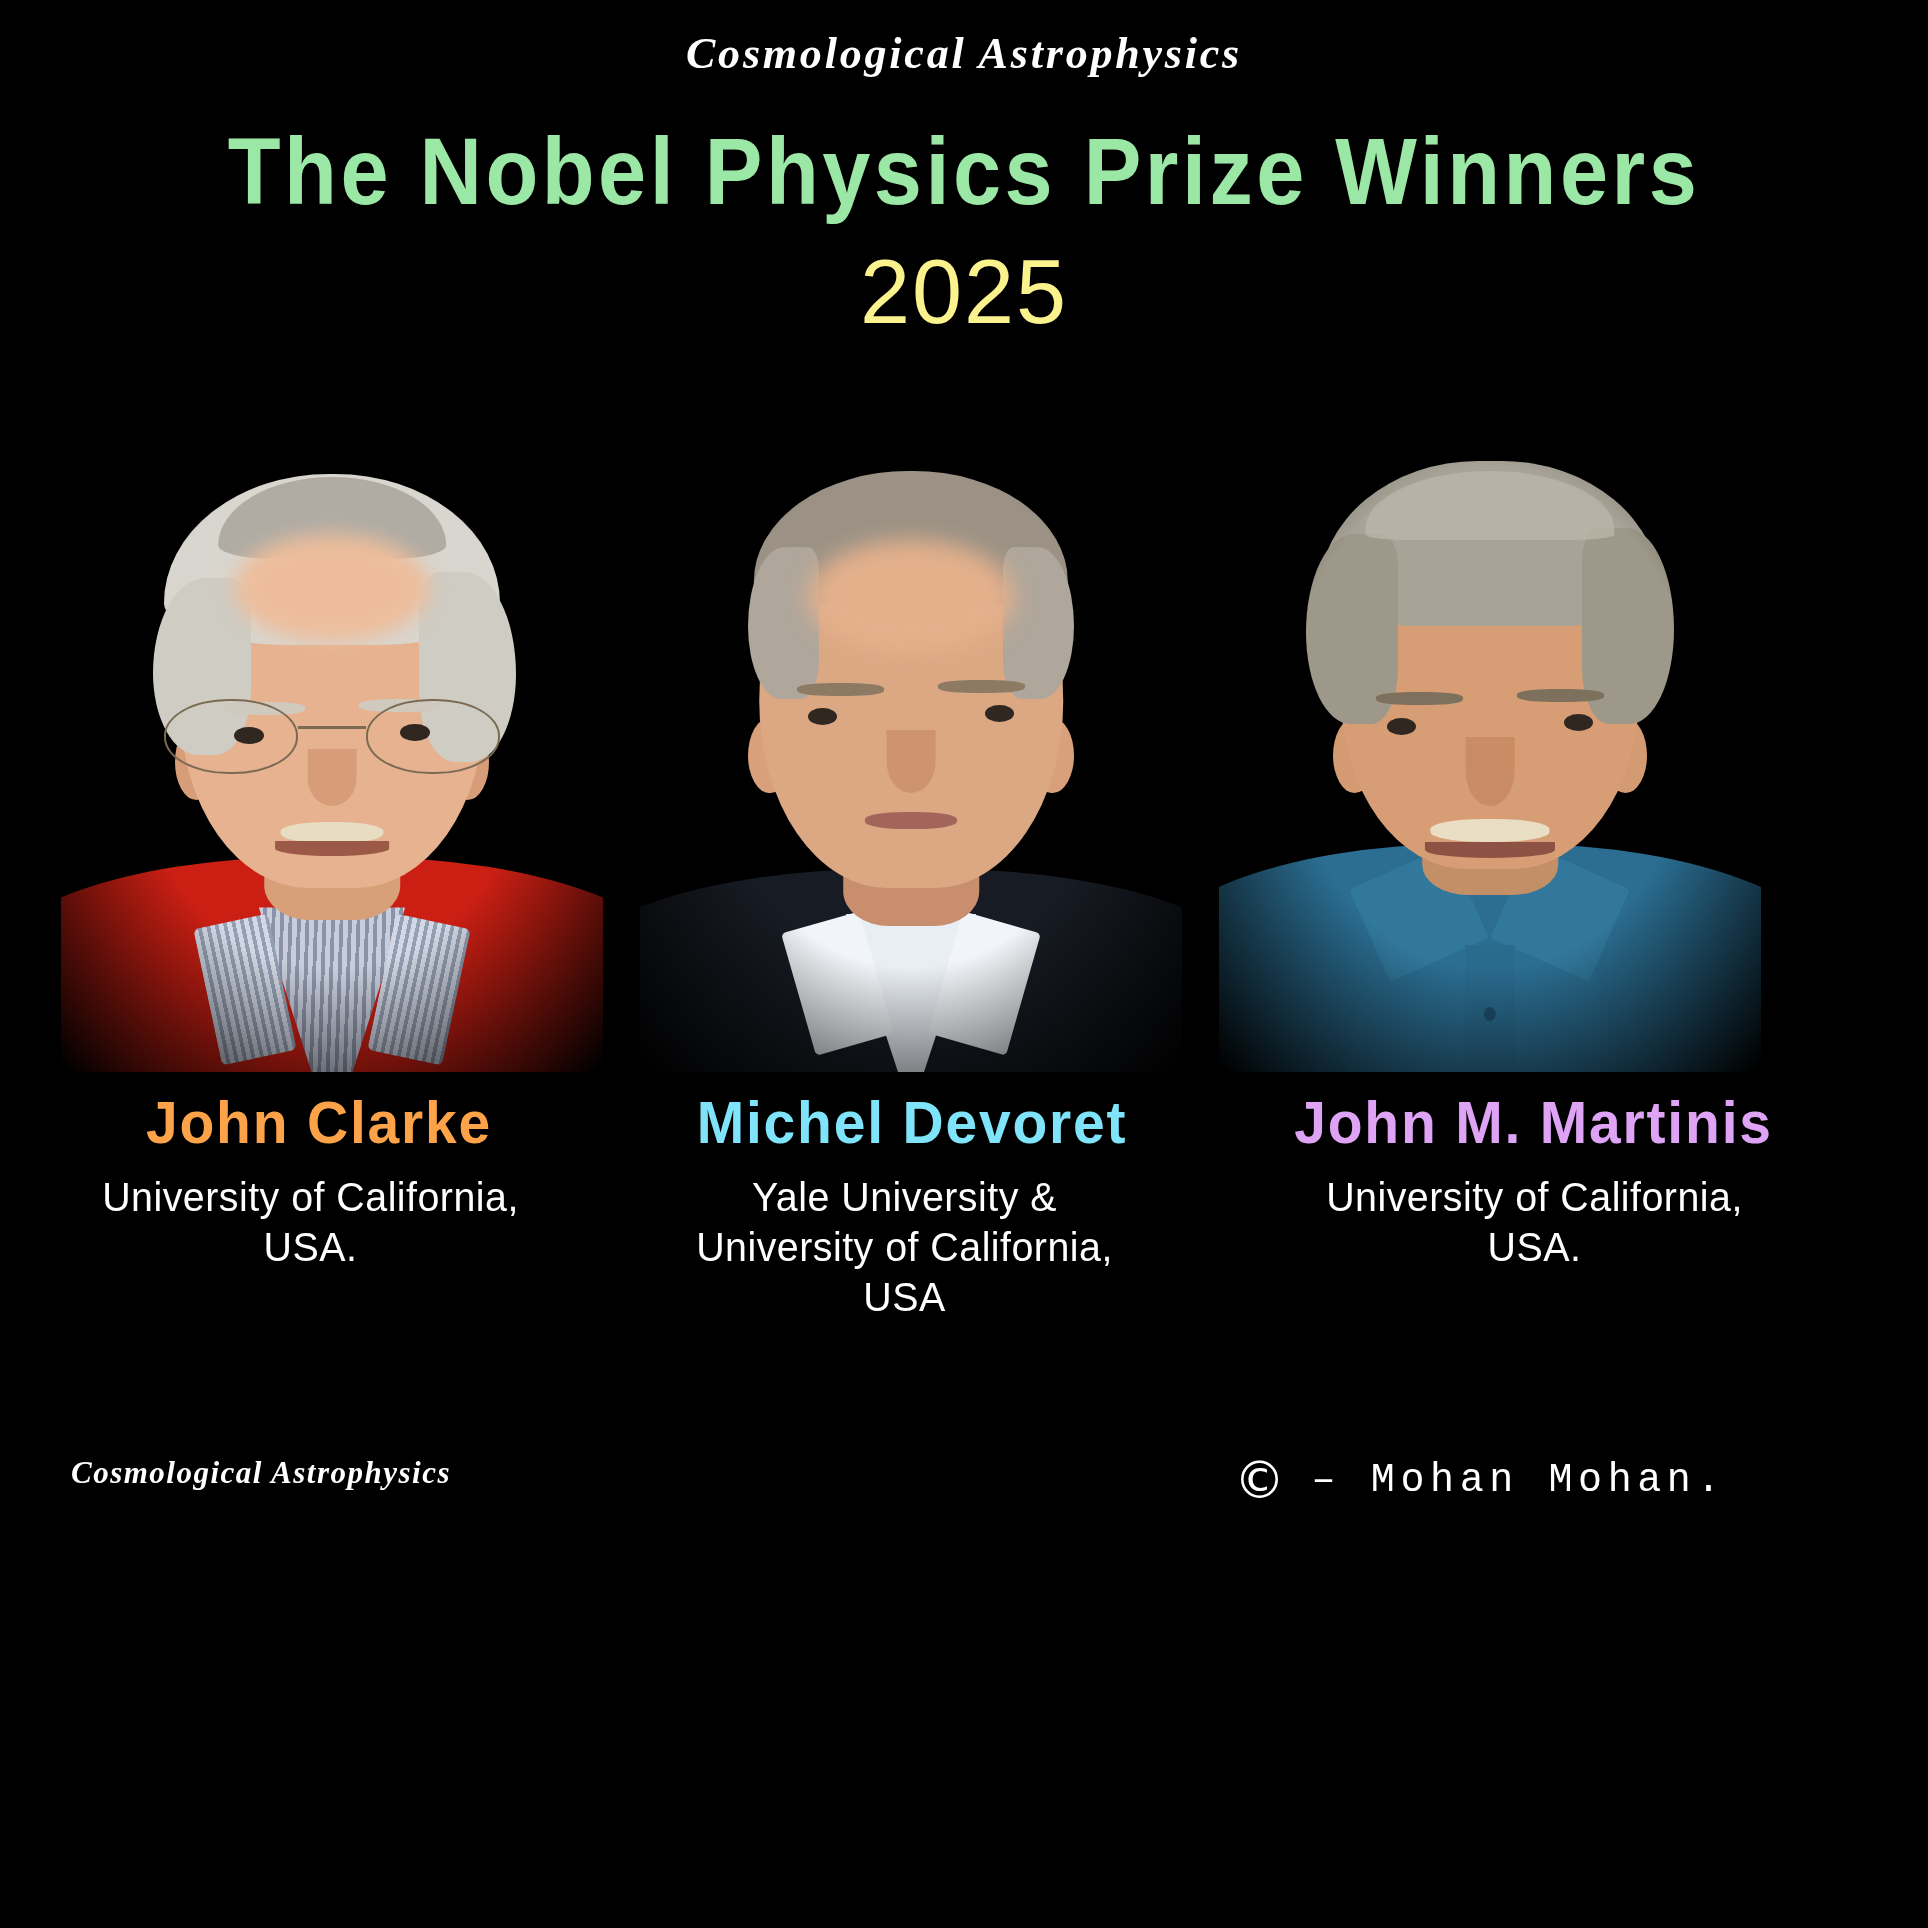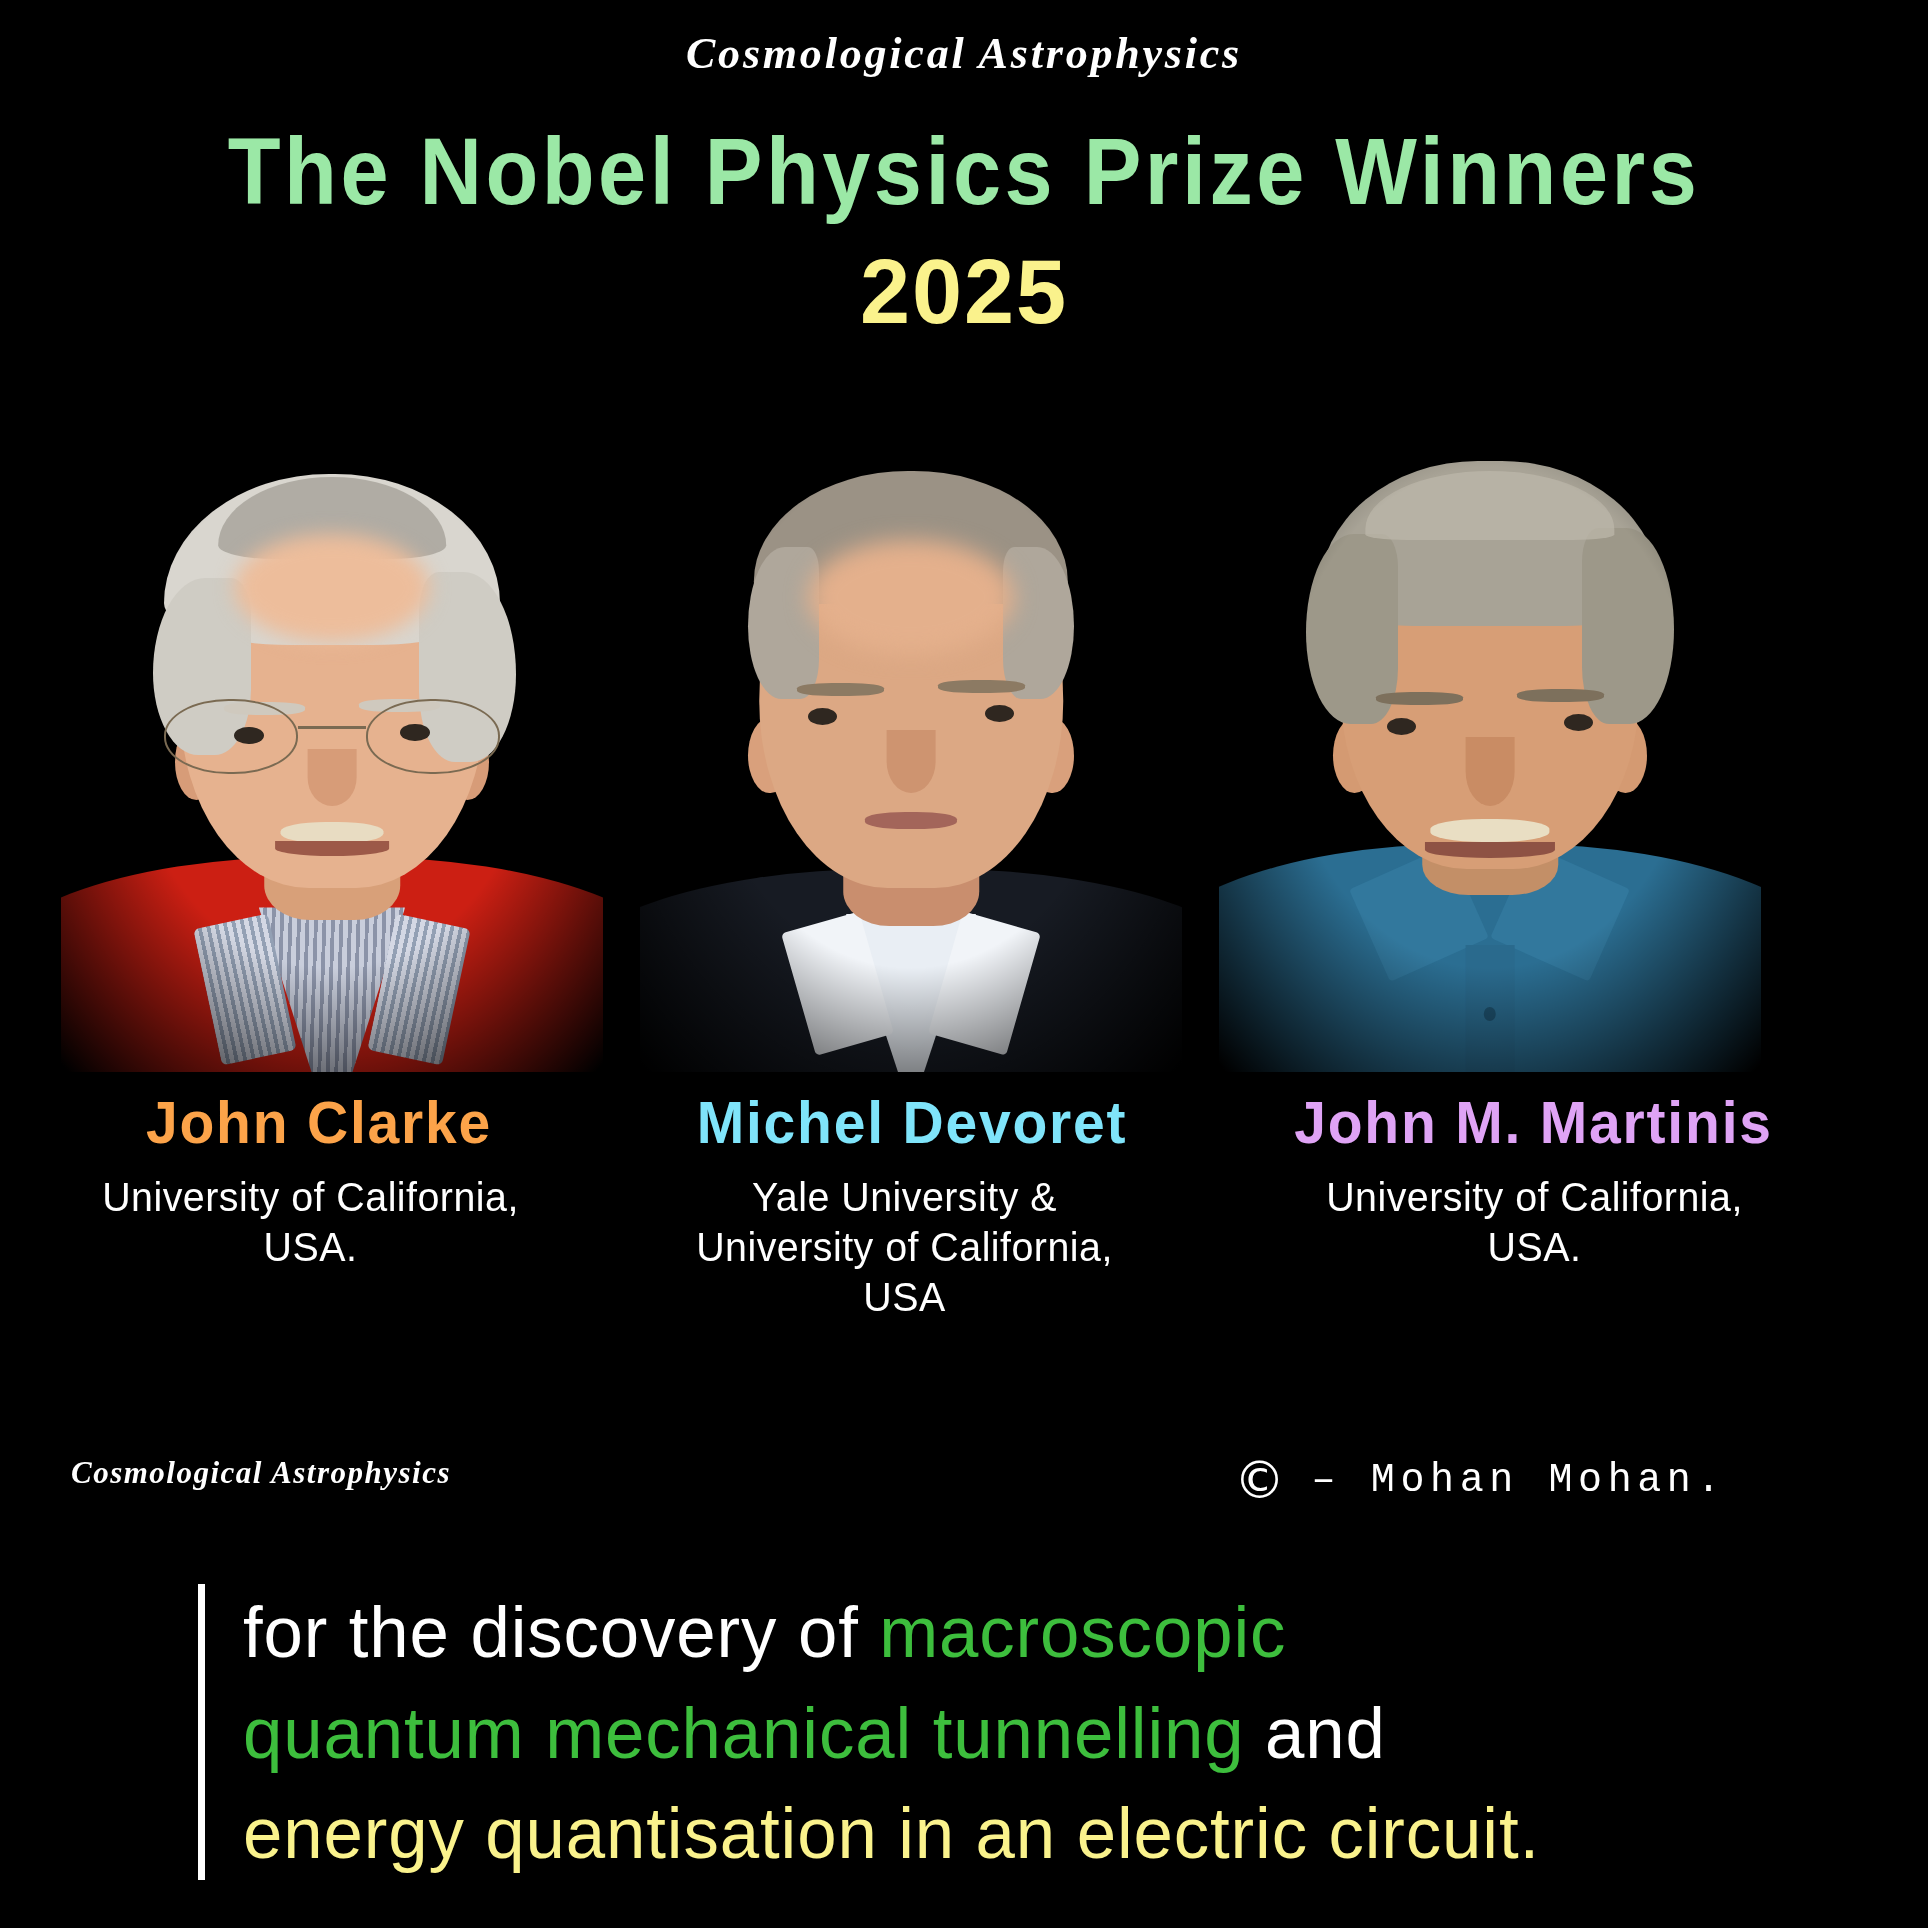--- a/index.html
+++ b/index.html
@@ -30,21 +30,21 @@
     font-weight:700;
     font-size:94px;line-height:1.08;
     letter-spacing:3.8px;
     color:#9BE8A6;
     transform:scaleX(0.92);
   }
   .year{
     position:absolute;left:0;right:0;top:243px;
     text-align:center;
     font-family:"Liberation Sans", sans-serif;
-    font-weight:700;
+    font-weight:400;
     font-size:90px;line-height:1.1;
     letter-spacing:1.9px;
     color:#FAF28C;
   }
 
   
   .photo-row{
     position:absolute;left:0;right:0;top:439px;height:633px;
   }
   .laureate{position:absolute;top:0;height:633px;}
@@ -335,23 +335,15 @@
 USA.</div>
   </div>
 
   <div class="brand-bottom">Cosmological  Astrophysics</div>
 
   <div class="copyright">
     <span class="copy-mark">©</span>
     <span>– Mohan Mohan.</span>
   </div>
 
-  <div class="citation">
-    <div class="cite-bar"></div>
-    <div class="cite-lines">
-      <span class="cite-line"><span>for  the  discovery  of  </span><span class="hl-green">macroscopic</span></span>
-      <span class="cite-line"><span class="hl-green">quantum  mechanical  tunnelling</span><span>  and</span></span>
-      <span class="cite-line hl-yellow">energy  quantisation  in  an  electric  circuit.</span>
-    </div>
-  </div>
 
 </div>
 
 
 </body></html>

